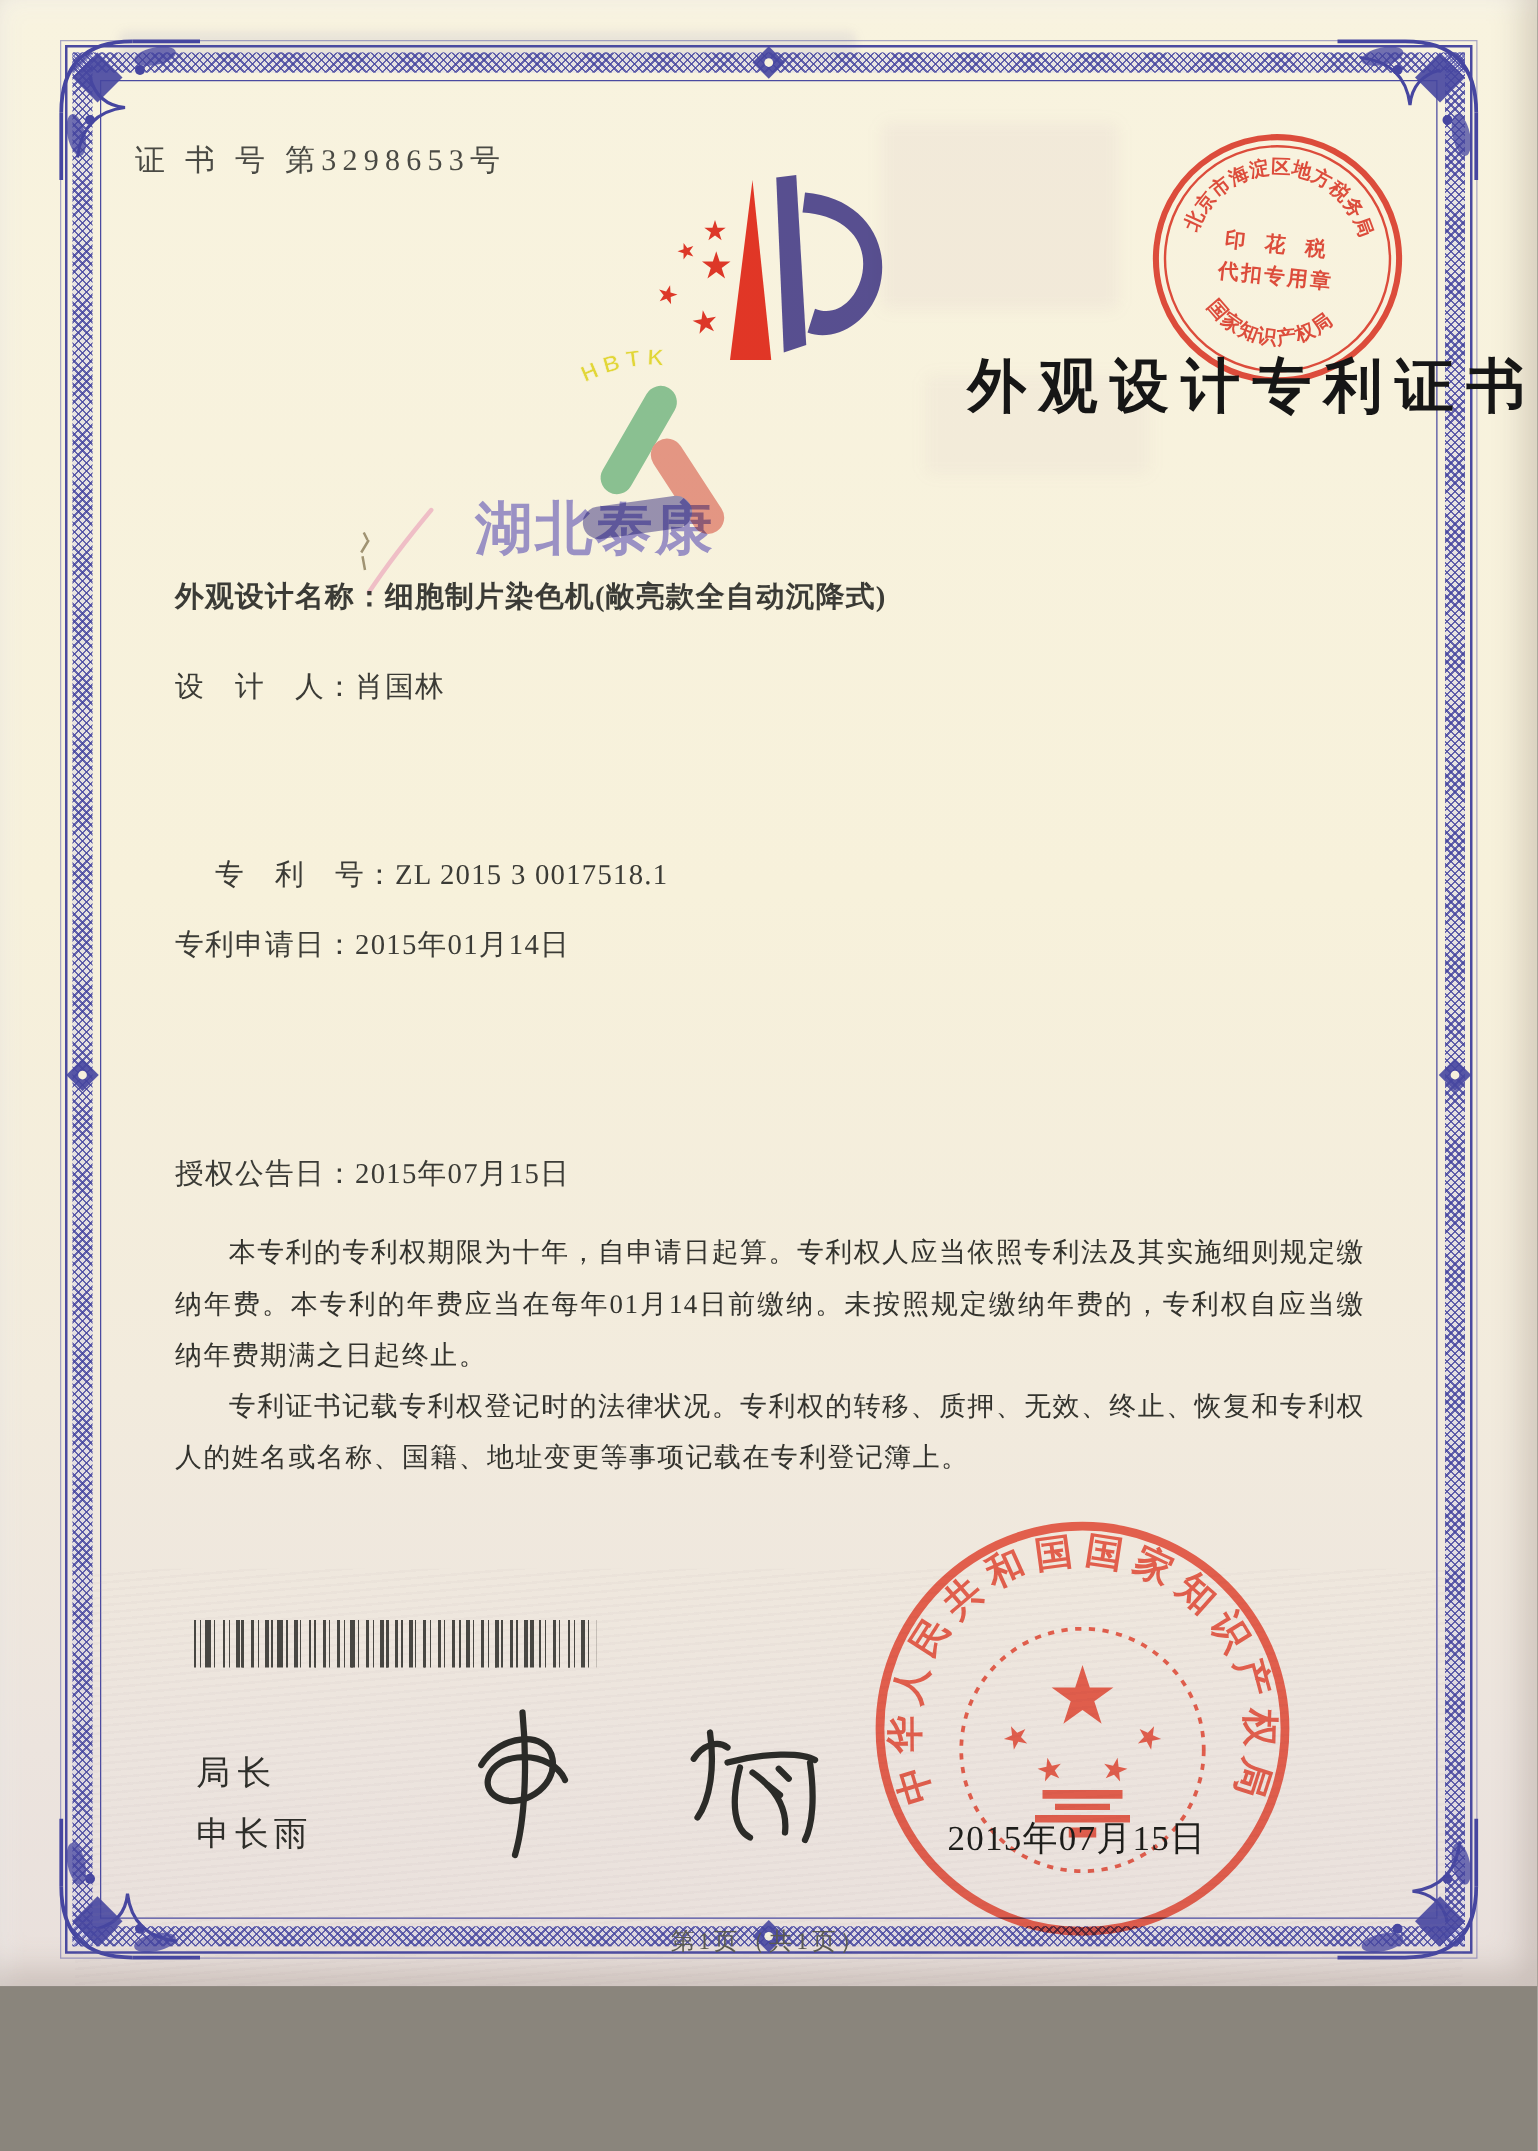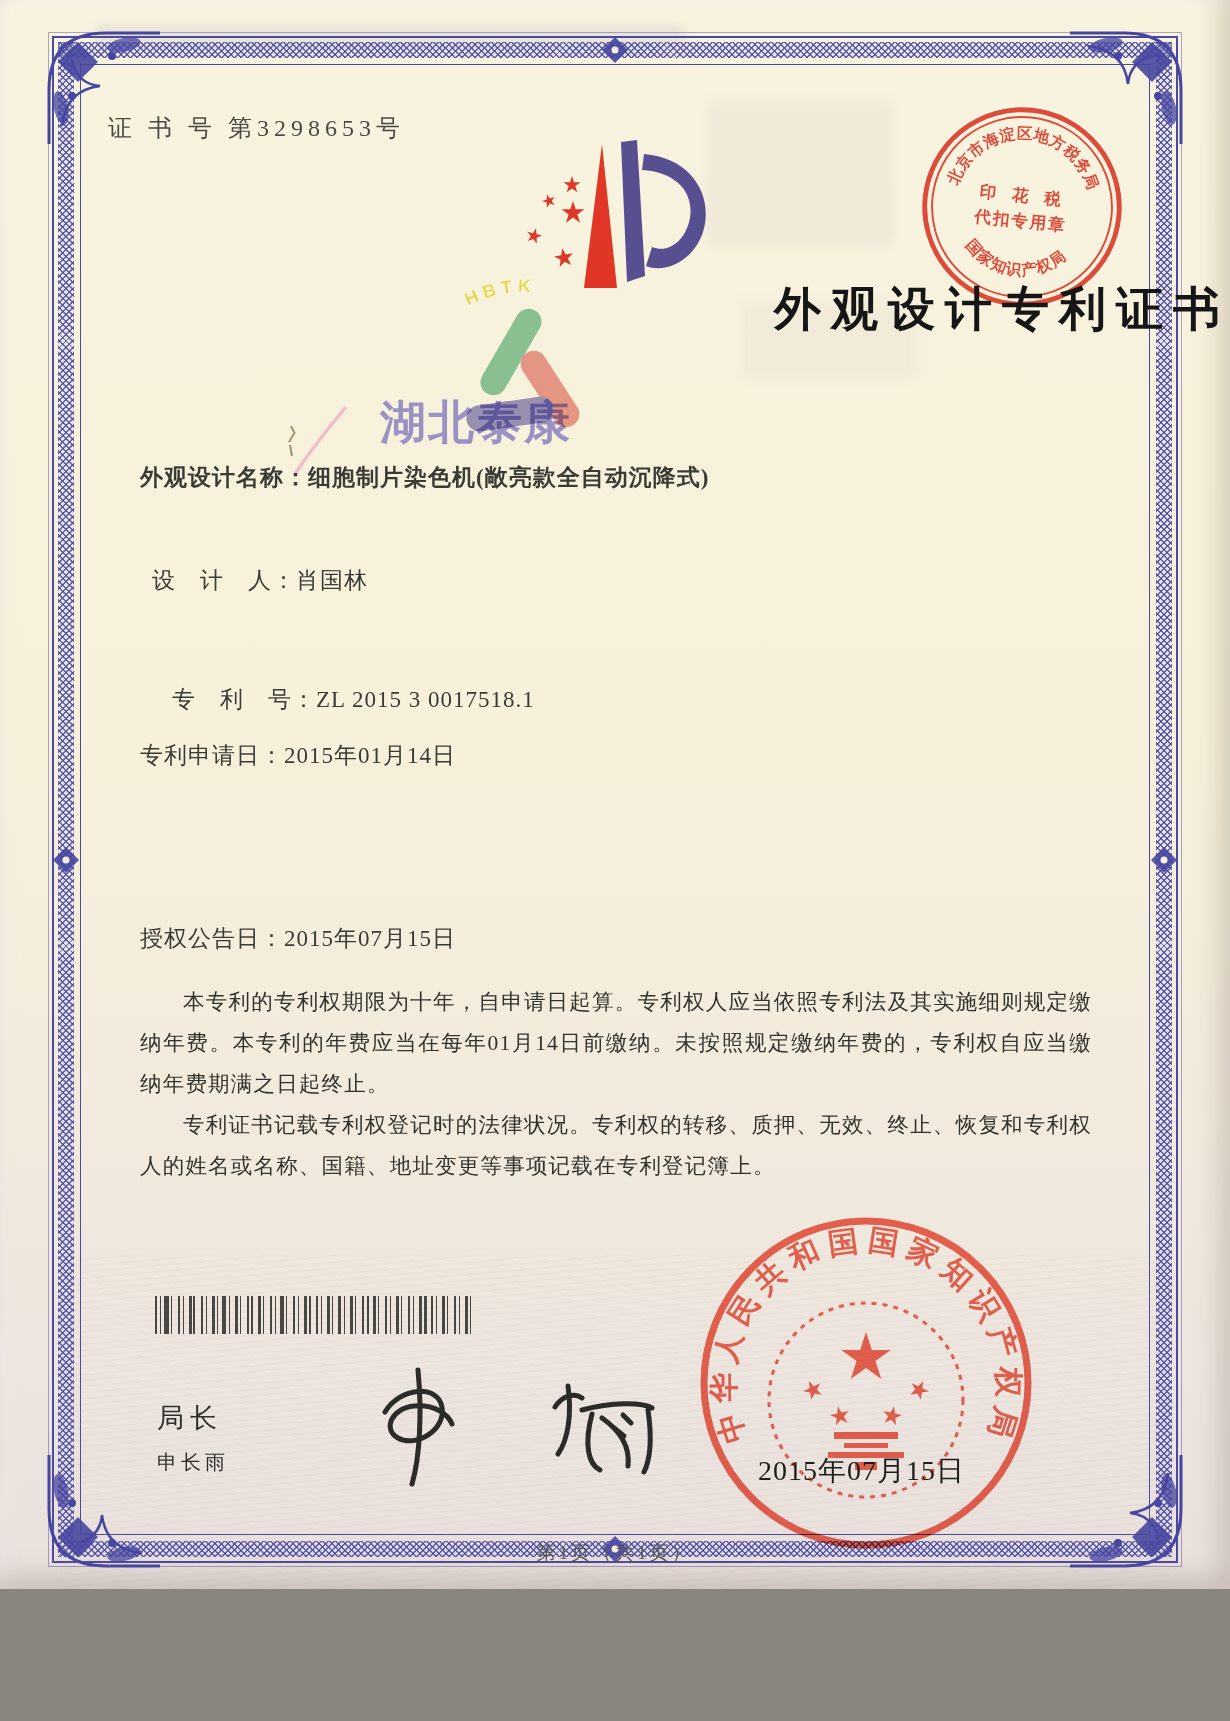--- a/index.html
+++ b/index.html
@@ -44,36 +44,36 @@
   .tax-stamp{position:absolute;left:915px;top:100px;width:214px;height:214px;transform:rotate(6deg);opacity:.88;mix-blend-mode:multiply;}
   .logo{position:absolute;left:440px;top:136px;width:280px;height:300px;mix-blend-mode:multiply;z-index:4;}
   .title{position:absolute;left:0;right:0;top:278px;margin:0;text-align:right;font-size:47px;font-weight:bold;
     letter-spacing:10px;color:#161616;z-index:2;}
   .watermark-cn{position:absolute;left:380px;top:392px;font-size:46px;font-weight:bold;color:#7a72d8;opacity:.72;
     font-family:"Liberation Sans","DejaVu Sans",sans-serif;letter-spacing:2px;mix-blend-mode:multiply;z-index:4;}
   .artifact{position:absolute;left:265px;top:392px;width:100px;height:95px;pointer-events:none;}
 
   
   .field{position:absolute;left:140px;font-size:23px;color:#3b3b36;letter-spacing:1px;white-space:nowrap;z-index:3;}
-  .f1{top:462px;font-weight:bold;} .f2{top:565px;margin-left:12px;} .f3{top:684px;margin-left:32px;} .f4{top:740px;} .f5{top:833px;} .f6{top:923px;}
+  .f1{top:462px;font-weight:bold;} .f2{top:534px;} .f3{top:684px;margin-left:32px;} .f4{top:740px;} .f5{top:833px;} .f6{top:923px;}
 
   
   .body-text{position:absolute;left:140px;top:982px;width:952px;font-size:21.5px;line-height:41px;
     color:#33332e;text-align:justify;letter-spacing:1.2px;z-index:3;}
   .body-text p{margin:0;text-indent:2em;}
 
   
   .barcode{position:absolute;left:155px;top:1296px;width:322px;height:38px;z-index:3;
     background-image:
       repeating-linear-gradient(90deg,#2c2c28 0 2px,transparent 2px 5px,#2c2c28 5px 6px,transparent 6px 11px,#2c2c28 11px 14px,transparent 14px 16px,#2c2c28 16px 17px,transparent 17px 23px),
       repeating-linear-gradient(90deg,transparent 0 9px,#2c2c28 9px 11px,transparent 11px 29px);
     opacity:.85;}
   .director-label{position:absolute;left:157px;top:1400px;font-size:27px;color:#2e2e2a;letter-spacing:6px;
     font-family:"Liberation Sans","DejaVu Sans",sans-serif;z-index:3;}
-  .director-name{position:absolute;left:157px;top:1449px;font-size:20px;color:#2e2e2a;letter-spacing:4px;
+  .director-name{position:absolute;left:157px;top:1449px;font-size:27px;color:#2e2e2a;letter-spacing:4px;
     font-family:"Liberation Sans","DejaVu Sans",sans-serif;z-index:3;}
   .signature{position:absolute;left:330px;top:1352px;width:340px;height:160px;z-index:3;}
   .seal{position:absolute;left:693px;top:1210px;width:346px;height:346px;mix-blend-mode:multiply;opacity:.88;z-index:5;}
   .seal-date{position:absolute;left:758px;top:1452px;font-size:28px;letter-spacing:1px;color:#1d1d1a;z-index:6;}
   .footer-page{position:absolute;left:0;right:0;top:1540px;text-align:center;font-size:19px;color:#5a5a52;letter-spacing:3px;z-index:3;}
   .texture{position:absolute;left:60px;right:60px;top:1255px;height:430px;pointer-events:none;
     background:repeating-linear-gradient(175deg, rgba(160,140,150,.05) 0 2px, transparent 2px 6px);}
 </style>
 </head>
 <body>

